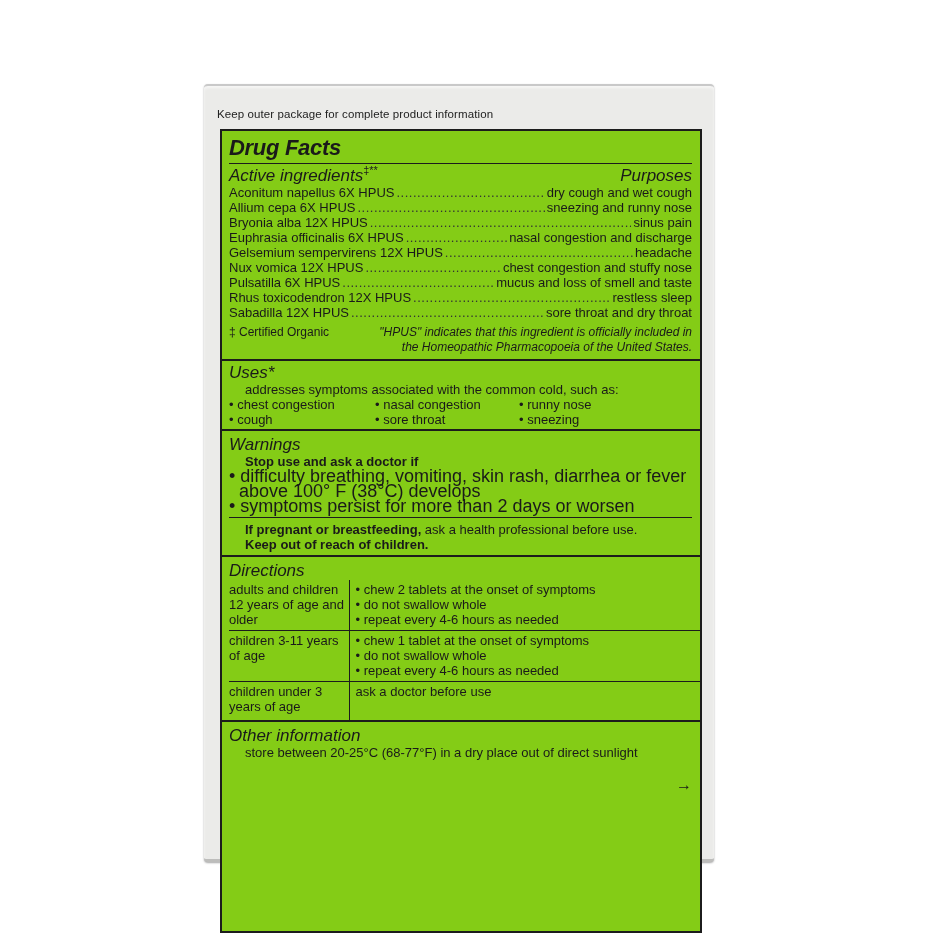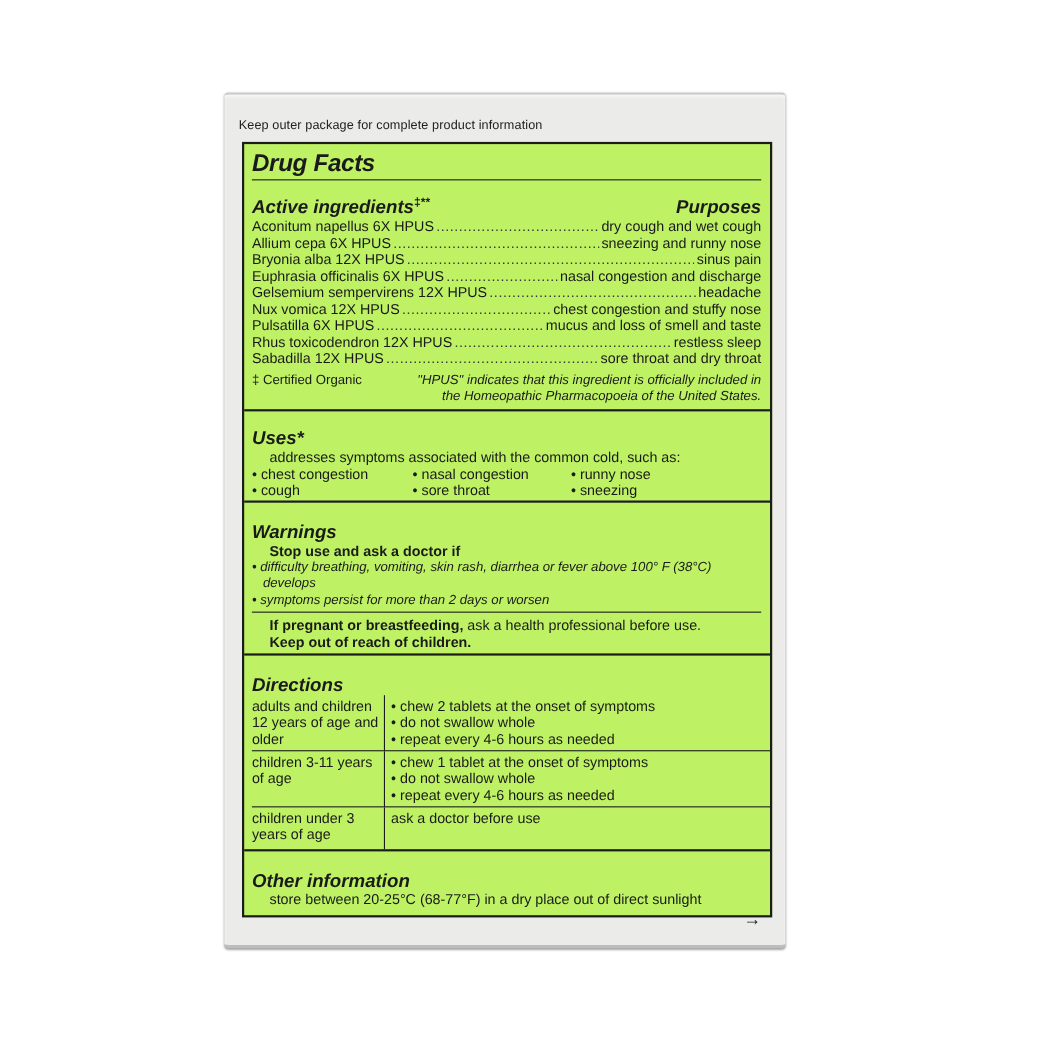--- a/index.html
+++ b/index.html
@@ -11,45 +11,45 @@
     background: #ebebe9;
     border-radius: 4px;
     box-shadow: 0 1px 2px rgba(0,0,0,0.35), inset 0 2px 3px rgba(255,255,255,0.6);
     border-top: 2px solid #c9c9c9;
     border-bottom: 3px solid #bdbdbb;
   }
   .keep-note {
     position: absolute; left: 13px; top: 22px; font-size: 11.5px; letter-spacing: 0.1px; color: #222;
   }
   .panel {
-    position: absolute; left: 16px; top: 43px; width: 482px; height: 705px;
-    border: 2px solid #1c1c1c; background: #bef264;
+    position: absolute; left: 16px; top: 43px; width: 482px; height: 804px;
+    border: 2px solid #1c1c1c; background: #84cc16;
   }
   .section { position: relative; padding: 0 8px 0 7px; border-bottom: 2px solid #1c1c1c; }
   .section:last-child { border-bottom: none; }
 
   .df-title { font-size: 22px; font-weight: bold; font-style: italic; padding: 4px 0 2px 0; letter-spacing: -0.3px; }
   .df-rule { height: 1px; background: #1c1c1c; margin: 0 0 3px 0; }
   .hdr-row { display: flex; justify-content: space-between; align-items: baseline; }
-  .h2 { font-size: 17px; font-weight: bold; font-style: italic; line-height: 18px; margin-top: 13px; }
+  .h2 { font-size: 17px; font-weight: normal; font-style: italic; line-height: 18px; }
   .sup { font-size: 11px; vertical-align: super; font-style: normal; line-height: 0; }
   .ing-row { display: flex; font-size: 13px; line-height: 15px; white-space: nowrap; }
   .ing-row .name { flex: 0 0 auto; }
   .ing-row .dots { flex: 1 1 auto; overflow: hidden; margin: 0 2px; letter-spacing: 0.5px; color: #333; }
   .ing-row .dots::before { content: "..................................................................................................................................................."; }
   .ing-row .purpose { flex: 0 0 auto; }
   .footnote { display: flex; font-size: 12px; line-height: 15px; margin: 5px 0 4px 0; }
   .footnote .cert { flex: 0 0 auto; width: 140px; }
   .footnote .hpus { flex: 1; font-style: italic; text-align: right; }
 
   .body-text { font-size: 13px; line-height: 15px; margin-left: 16px; }
   .uses-grid { display: grid; grid-template-columns: 146px 144px 1fr; font-size: 13px; line-height: 15px; padding-bottom: 2px; }
   .bullet::before { content: "\2022\00a0"; }
   .bold { font-weight: bold; }
-  .warn-item { font-size: 12px; line-height: 15px; padding-left: 10px; text-indent: -10px; font-style: italic; }
+  .warn-item { font-size: 18px; line-height: 15px; padding-left: 10px; text-indent: -10px; }
   .warn-divider { height: 1px; background: #1c1c1c; margin: 3px 0 4px 0; }
 
   .dir-table { width: 100%; border-collapse: collapse; font-size: 13px; line-height: 15px; }
   .dir-table td { vertical-align: top; padding: 2px 0 3px 0; }
   .dir-table td.age { width: 120px; border-right: 1px solid #1c1c1c; }
   .dir-table td.inst { padding-left: 6px; }
   .dir-table tr + tr td { border-top: 1px solid #1c1c1c; }
   .dir-table tr + tr td.age { padding-left: 0; }
   .arrow { position: absolute; right: 8px; bottom: 6px; font-size: 16px; }
 </style>

